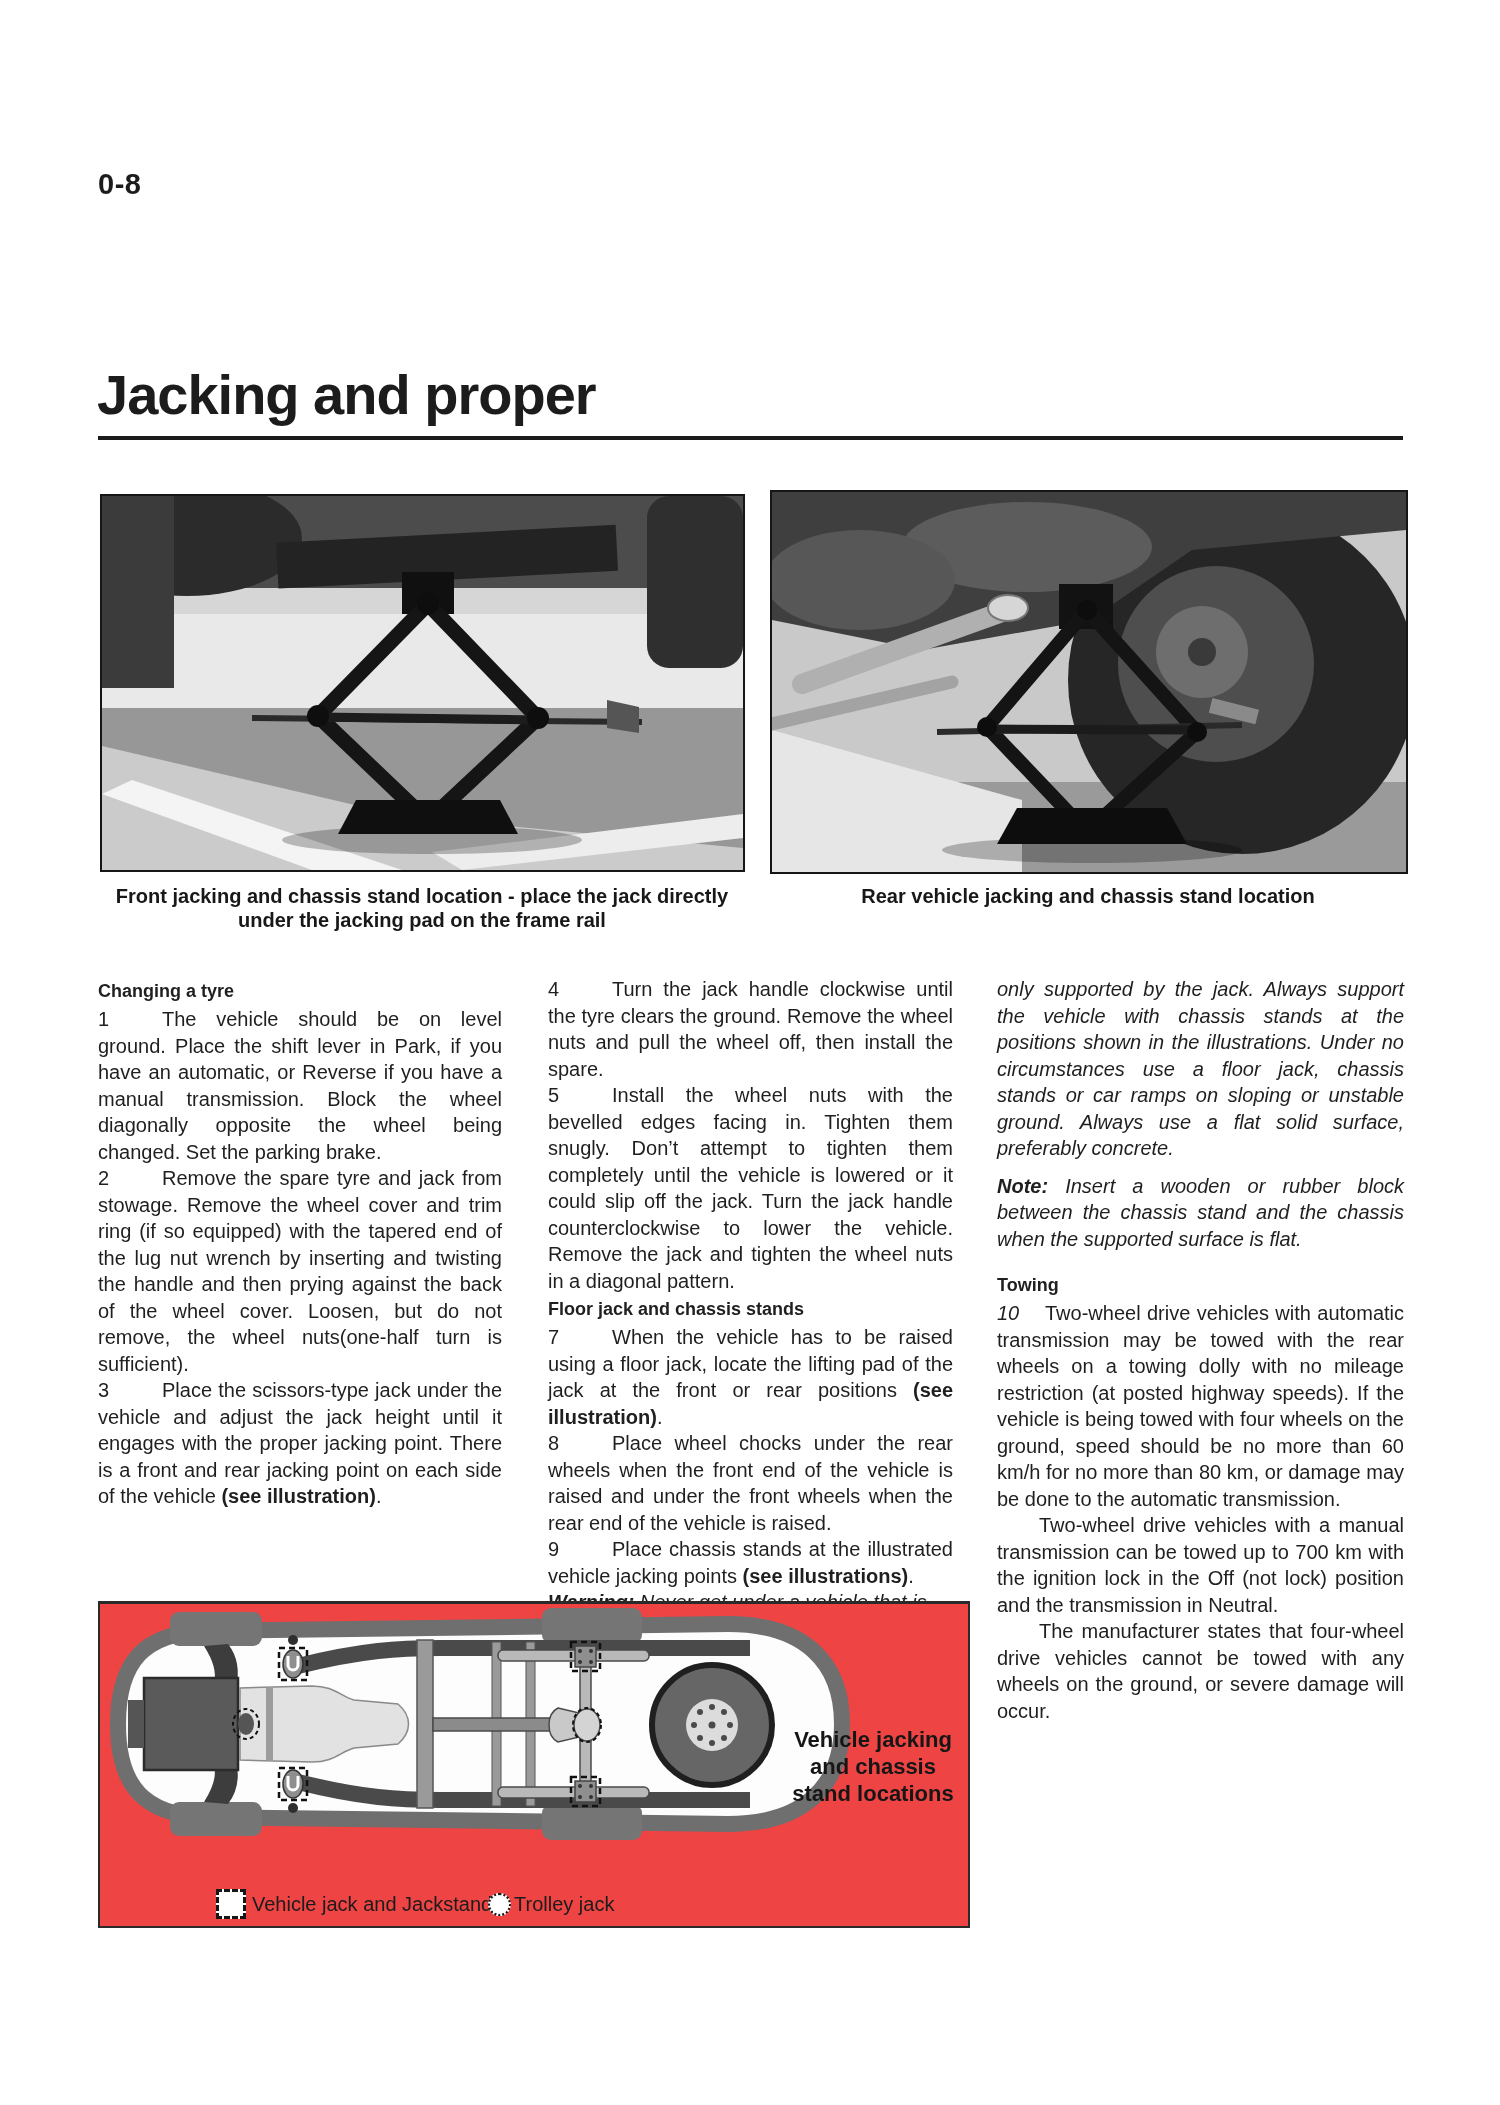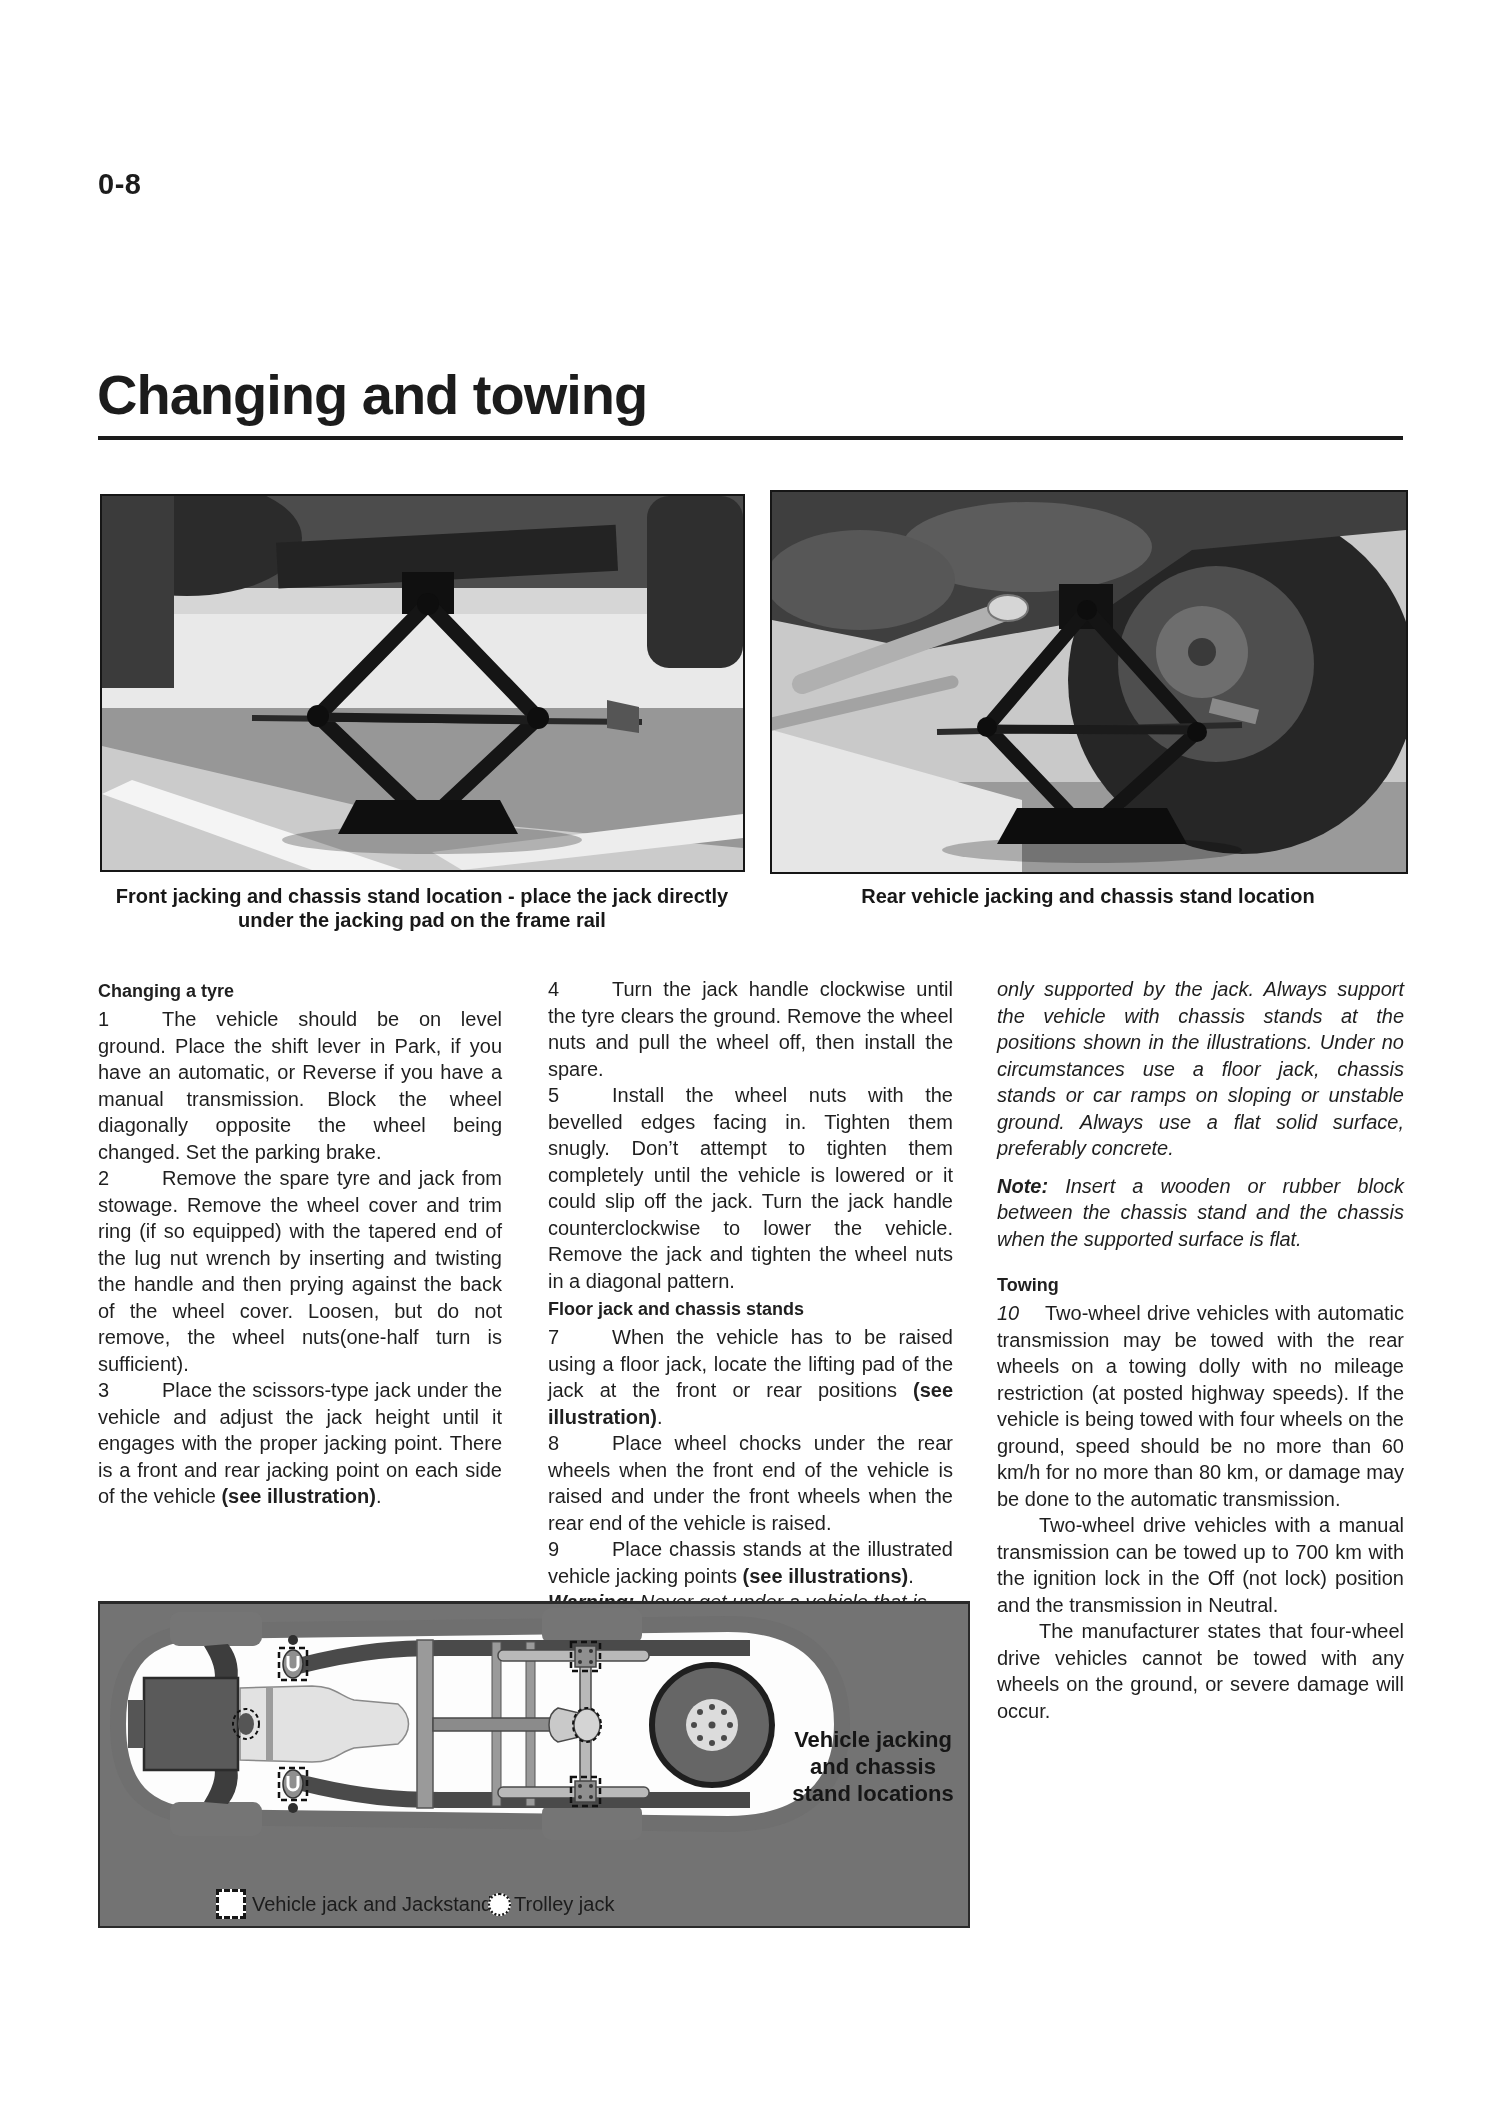--- a/index.html
+++ b/index.html
@@ -26,36 +26,36 @@
   .col p{margin:0;}
   .it{font-style:italic;}
   .bi{font-style:italic;font-weight:bold;}
   .b{font-weight:bold;}
   .h2{font-size:18px;font-weight:bold;text-align:left;margin:13px 0 9px 0;line-height:30px;}
   .num{display:inline-block;width:64px;}
   .num2{display:inline-block;width:48px;font-style:italic;}
   .gap-top{margin-top:11px !important;}
   .ind{text-indent:42px;}
 
-  #diagram{position:absolute;left:98px;top:1601px;width:868px;height:322px;border:2px solid #2a2a2a;border-top-width:3px;background:#737373;}
+  #diagram{position:absolute;left:98px;top:1601px;width:868px;height:322px;border:2px solid #2a2a2a;border-top-width:3px;background:#ef4444;}
   #diagram svg{position:absolute;left:0;top:0;}
   .diag-label{position:absolute;left:678px;top:122px;width:190px;text-align:center;font-weight:bold;font-size:22px;line-height:27px;color:#161616;}
   .legend-square{position:absolute;left:116px;top:285px;width:24px;height:24px;border:3px dashed #161616;background:#fff;}
   .legend-circle{position:absolute;left:388px;top:289px;width:19px;height:19px;border:2.5px dotted #161616;border-radius:50%;background:#fff;}
   .legend-text{position:absolute;top:289px;font-size:20px;color:#1c1c1c;white-space:nowrap;}
   #legend-jack-text{left:152px;}
   #legend-trolley-text{left:414px;}
 </style>
 </head>
 <body>
 
 <div class="page">
 
   <div class="pageno">0-8</div>
-  <h1 class="title">Changing and towing</h1>
+  <h1 class="title">Jacking and proper</h1>
   <div class="rule"></div>
 
   <figure id="photo-front" class="photo" style="margin:0;">
     <svg width="641" height="374" viewBox="0 0 641 374">
       <rect width="641" height="374" fill="#d6d6d6"></rect>
       <rect y="118" width="641" height="100" fill="#e9e9e9"></rect>
       <rect y="212" width="641" height="162" fill="#979797"></rect>
       <polygon points="0,374 641,374 641,352 300,320 0,250" fill="#cbcbcb"></polygon>
       <polygon points="0,298 210,374 300,374 30,284" fill="#f4f4f4"></polygon>
       <polygon points="360,374 641,342 641,318 330,356" fill="#ededed"></polygon>

